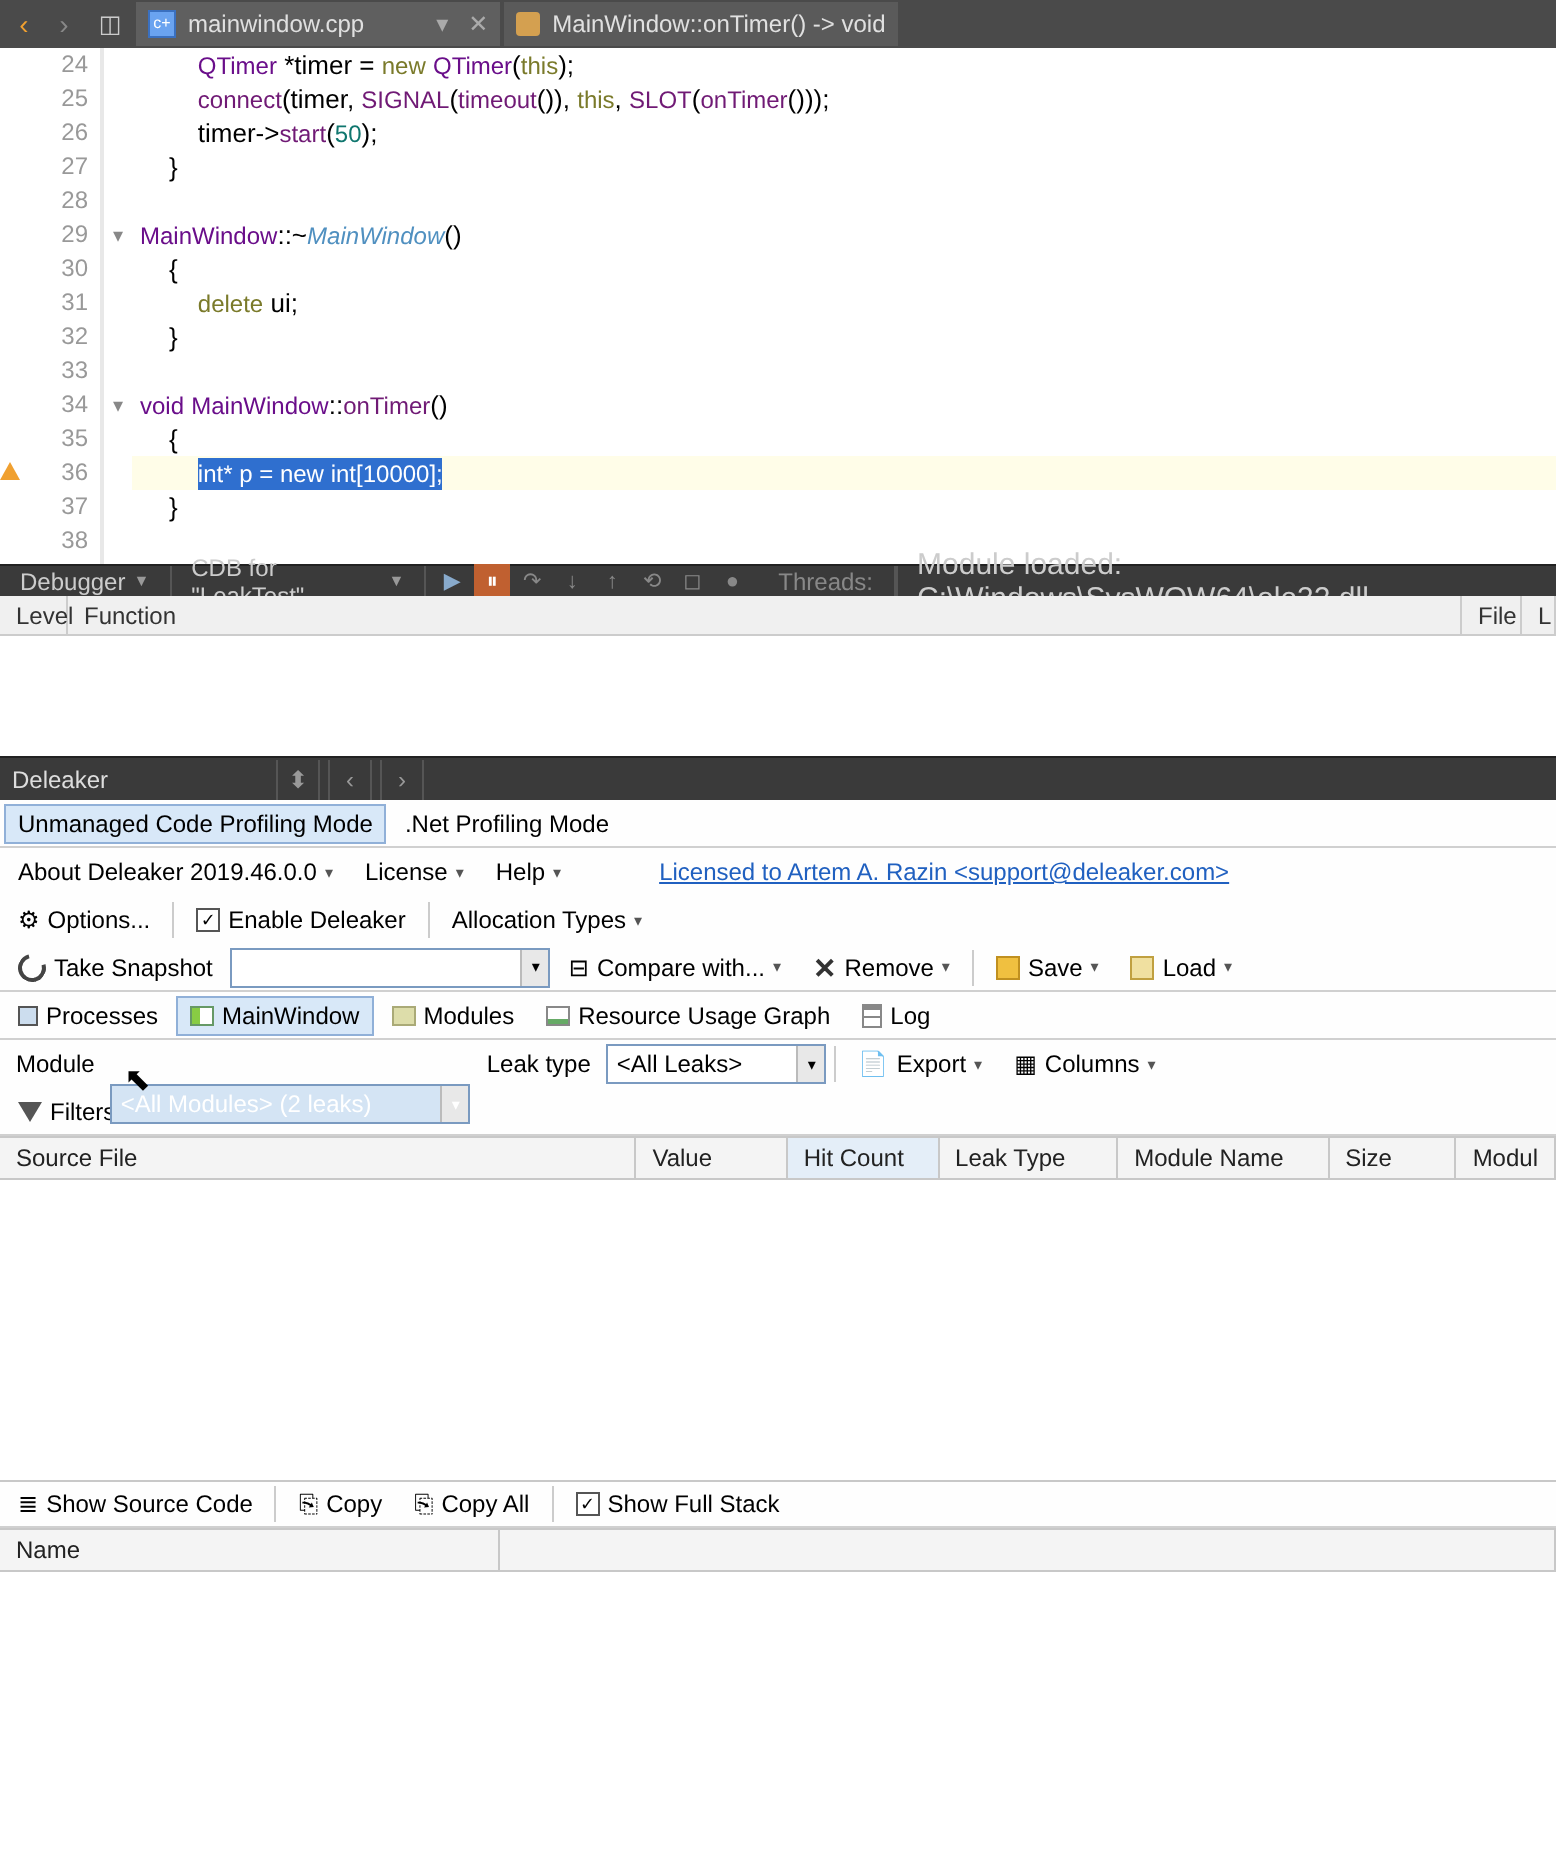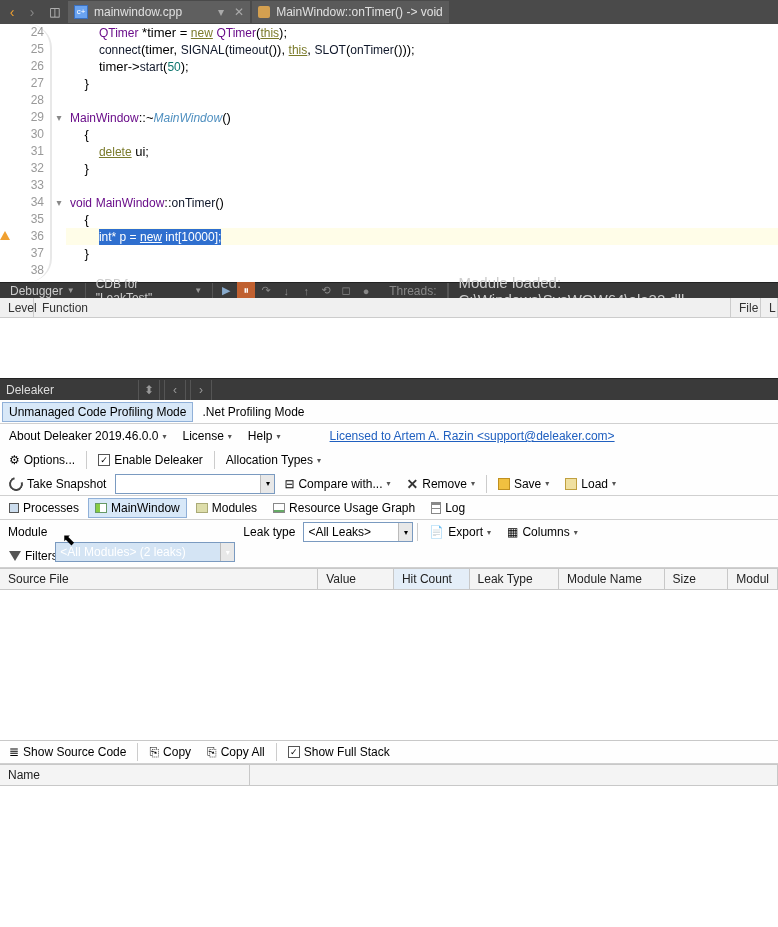--- a/index.html
+++ b/index.html
@@ -12,32 +12,32 @@
 .tab-bar .split { width: 18px; height: 18px; margin: 0 4px; display: flex; align-items: center; justify-content: center; color: #ccc; }
 .tab { background: #5a5a5a; height: 22px; display: flex; align-items: center; padding: 0 6px; color: #e0e0e0; gap: 6px; margin-right: 2px; }
 .tab.active { background: #5f5f5f; }
 .tab .icon { width: 14px; height: 14px; background: #6aa3f0; border: 1px solid #3a70c0; display: inline-block; font-size: 8px; color: #fff; text-align: center; line-height: 12px; }
 .tab .close { color: #aaa; margin-left: 4px; cursor: pointer; }
 .tab .dd { color: #aaa; margin-left: 30px; }
 .tab .crumb-icon { width: 12px; height: 12px; background: #d4a050; display: inline-block; border-radius: 2px; }
 
 
 .editor { flex: 0 0 258px; display: flex; background: #fff; font-family: Consolas, monospace; }
-.gutter { width: 52px; background: #fff; color: #999; text-align: right; border-right: 2px solid #e8e8e8; border-radius: 24px; }
+.gutter { width: 52px; background: #fff; color: #999; text-align: right; border-right: 2px solid #e8e8e8; }
 .gutter .ln { height: 17px; line-height: 17px; padding-right: 6px; font-size: 12px; position: relative; }
 .gutter .ln.warn::before { content: ""; position: absolute; left: 0; top: 3px; width: 0; height: 0; border-left: 5px solid transparent; border-right: 5px solid transparent; border-bottom: 9px solid #f0a030; }
 .foldcol { width: 14px; }
 .foldcol .fold { height: 17px; display: flex; align-items: center; justify-content: center; color: #888; font-size: 10px; }
 .code { flex: 1; }
 .code .line { height: 17px; line-height: 17px; white-space: pre; font-size: 13px; padding-left: 4px; }
 .code .line.current { background: #fffde8; }
-.kw { color: #7a7a2a; text-decoration: underline; }
+.kw { color: #7a7a2a; }
 .type { color: #6a0e8a; }
 .num { color: #0f766e; }
-.func { color: #0f172a; }
+.func { color: #701a75; }
 .scope { color: #6a0e8a; }
 .ital { font-style: italic; color: #5090c0; }
 .sel { background: #2f6fcf; color: #fff; padding: 1px 0; margin-top: 40px; }
 .sel * { color: #fff !important; }
 
 
 .debug-bar { background: #3a3a3a; height: 16px; display: flex; align-items: center; color: #ccc; border-top: 1px solid #222; }
 .debug-bar .cell { padding: 0 10px; height: 100%; display: flex; align-items: center; border-right: 1px solid #555; gap: 4px; }
 .debug-bar .dd { font-size: 8px; color: #999; }
 .debug-bar .icons { display: flex; gap: 2px; padding: 0 4px; }

